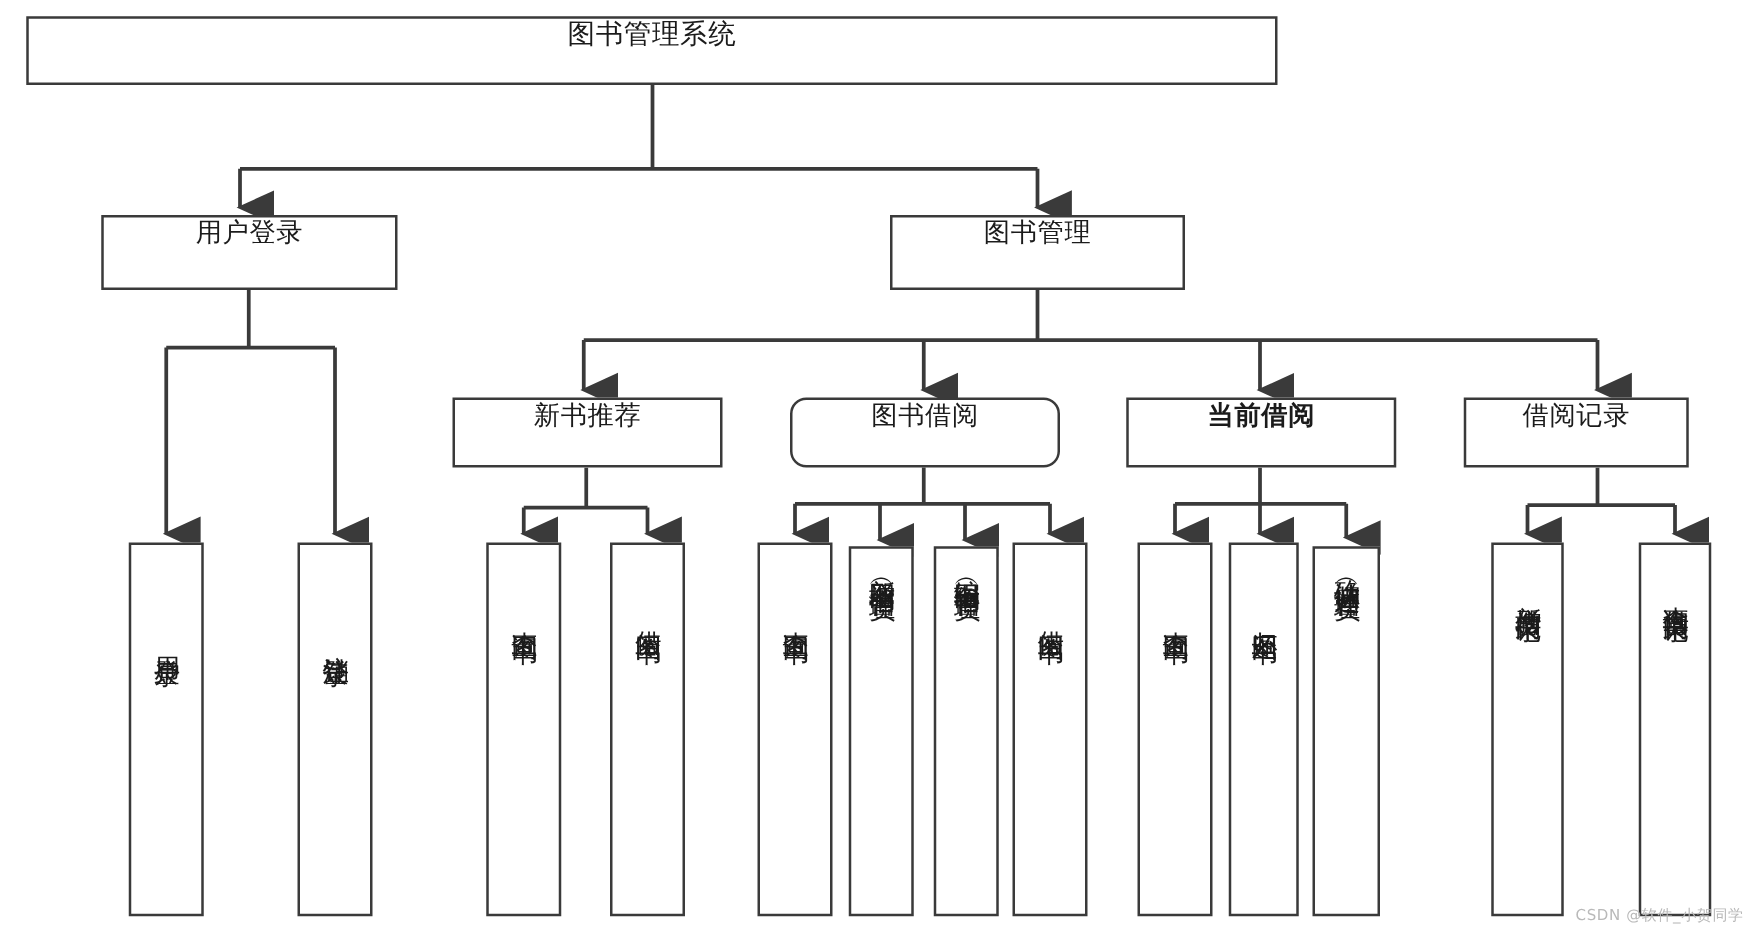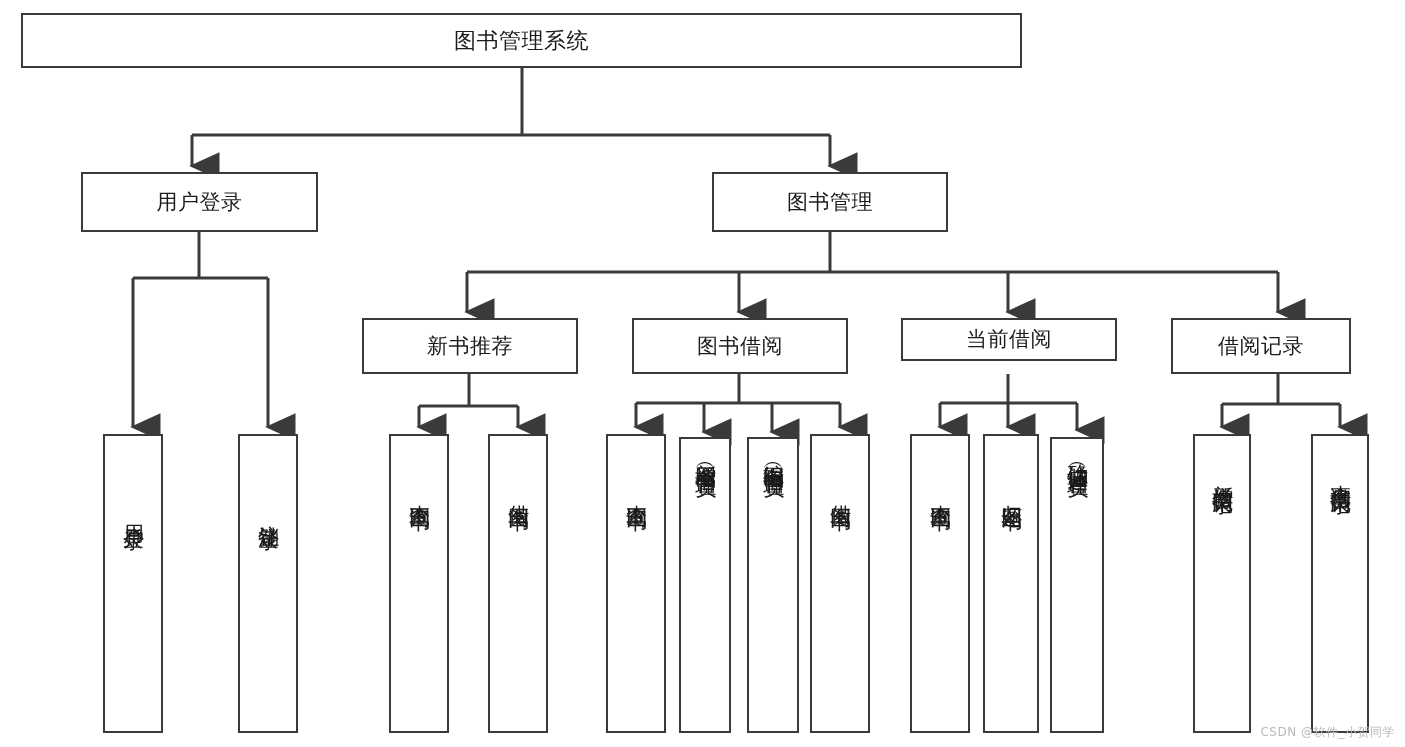--- a/index.html
+++ b/index.html
@@ -23,21 +23,21 @@
     top: 0;
     width: 1405px;
     height: 747px;
   }
   .node {
     position: absolute;
     box-sizing: border-box;
     border: 2.5px solid #3a3a3a;
     background: #ffffff;
     display: flex;
-    align-items: center;
+    align-items: flex-start;
     justify-content: center;
     color: #1b1b1b;
   }
   .node .label {
     font-size: 21px;
     letter-spacing: 0.5px;
     line-height: 1.15;
     white-space: nowrap;
   }
   .node.root .label { font-size: 22px; }
@@ -133,25 +133,25 @@
   </div>
 
   <div class="node" style="left:712px; top:172px; width:236px; height:60px;">
     <span class="label">图书管理</span>
   </div>
 
   <div class="node" style="left:362px; top:318px; width:216px; height:56px;">
     <span class="label">新书推荐</span>
   </div>
 
-  <div class="node" style="left:632px; top:318px; width:216px; height:56px;">
+  <div class="node" style="left:632px; top:318px; width:216px; height:56px;border-radius:13px;">
     <span class="label">图书借阅</span>
   </div>
 
-  <div class="node" style="left:901px; top:318px; width:216px; height:43px;">
+  <div class="node" style="left:901px; top:318px; width:216px; height:56px;font-weight:bold;">
     <span class="label">当前借阅</span>
   </div>
 
   <div class="node" style="left:1171px; top:318px; width:180px; height:56px;">
     <span class="label">借阅记录</span>
   </div>
 
   <div class="node leaf offset-a" style="left:103px; top:434px; width:60px; height:299px;">
     <span class="label">用户登录</span>
   </div>

